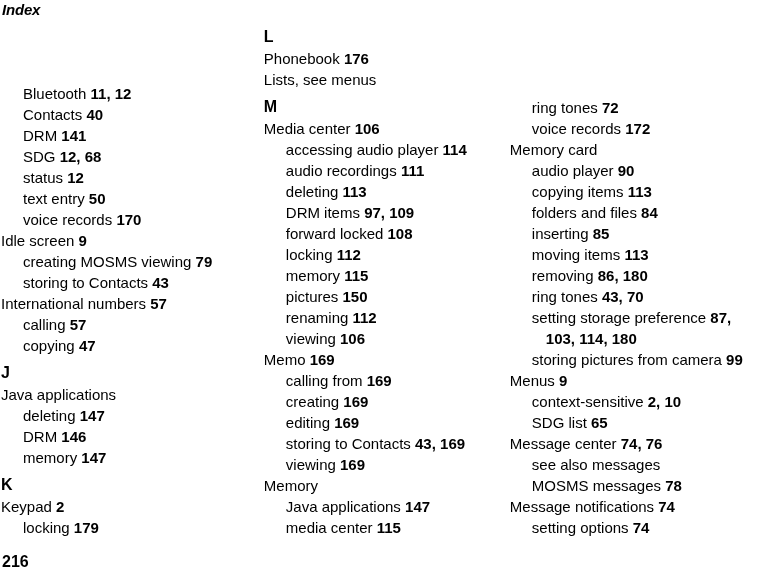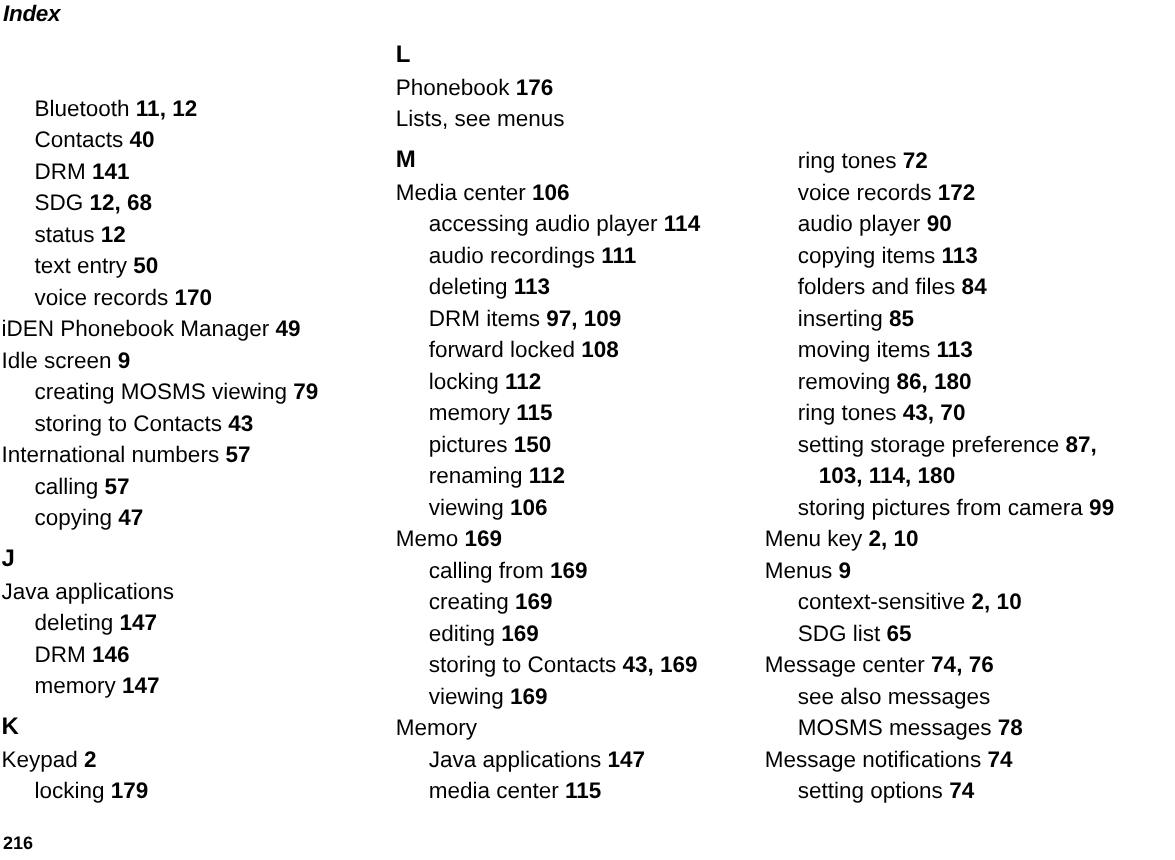--- a/index.html
+++ b/index.html
@@ -73,42 +73,41 @@
     padding-left: 14px;
     text-indent: -14px;
   }
   .entry b {
     font-weight: bold;
   }
   .page-number {
     position: absolute;
     left: 2px;
     bottom: 4px;
-    font-size: 12px;
+    font-size: 16px;
     font-weight: bold;
     line-height: 14px;
   }
 </style>
 </head>
 <body>
 
 <div class="page">
 
   <div class="page-title">Index</div>
 
   <div class="columns">
     <div class="col col-1">
         <div class="entry lvl1"><span>Bluetooth </span><b>11, 12</b></div>
         <div class="entry lvl1"><span>Contacts </span><b>40</b></div>
         <div class="entry lvl1"><span>DRM </span><b>141</b></div>
         <div class="entry lvl1"><span>SDG </span><b>12, 68</b></div>
         <div class="entry lvl1"><span>status </span><b>12</b></div>
         <div class="entry lvl1"><span>text entry </span><b>50</b></div>
         <div class="entry lvl1"><span>voice records </span><b>170</b></div>
-        <div class="entry lvl0"><span>iDEN Phonebook Manager </span><b>49</b></div>
         <div class="entry lvl0"><span>Idle screen </span><b>9</b></div>
         <div class="entry lvl1"><span>creating MOSMS viewing </span><b>79</b></div>
         <div class="entry lvl1"><span>storing to Contacts </span><b>43</b></div>
         <div class="entry lvl0"><span>International numbers </span><b>57</b></div>
         <div class="entry lvl1"><span>calling </span><b>57</b></div>
         <div class="entry lvl1"><span>copying </span><b>47</b></div>
         <div class="section-letter">J</div>
         <div class="entry lvl0"><span>Java applications</span></div>
         <div class="entry lvl1"><span>deleting </span><b>147</b></div>
         <div class="entry lvl1"><span>DRM </span><b>146</b></div>
@@ -139,30 +138,30 @@
         <div class="entry lvl1"><span>editing </span><b>169</b></div>
         <div class="entry lvl1"><span>storing to Contacts </span><b>43, 169</b></div>
         <div class="entry lvl1"><span>viewing </span><b>169</b></div>
         <div class="entry lvl0"><span>Memory</span></div>
         <div class="entry lvl1"><span>Java applications </span><b>147</b></div>
         <div class="entry lvl1"><span>media center </span><b>115</b></div>
       </div>
     <div class="col col-3">
         <div class="entry lvl1"><span>ring tones </span><b>72</b></div>
         <div class="entry lvl1"><span>voice records </span><b>172</b></div>
+        <div class="entry lvl0"><span>Memory card</span></div>
         <div class="entry lvl1"><span>audio player </span><b>90</b></div>
         <div class="entry lvl1"><span>copying items </span><b>113</b></div>
         <div class="entry lvl1"><span>folders and files </span><b>84</b></div>
         <div class="entry lvl1"><span>inserting </span><b>85</b></div>
         <div class="entry lvl1"><span>moving items </span><b>113</b></div>
         <div class="entry lvl1"><span>removing </span><b>86, 180</b></div>
         <div class="entry lvl1"><span>ring tones </span><b>43, 70</b></div>
         <div class="entry lvl1"><span>setting storage preference </span><b>87, 103, 114, 180</b></div>
         <div class="entry lvl1"><span>storing pictures from camera </span><b>99</b></div>
-        <div class="entry lvl0"><span>Menu key </span><b>2, 10</b></div>
         <div class="entry lvl0"><span>Menus </span><b>9</b></div>
         <div class="entry lvl1"><span>context-sensitive </span><b>2, 10</b></div>
         <div class="entry lvl1"><span>SDG list </span><b>65</b></div>
         <div class="entry lvl0"><span>Message center </span><b>74, 76</b></div>
         <div class="entry lvl1"><span>see also messages</span></div>
         <div class="entry lvl1"><span>MOSMS messages </span><b>78</b></div>
         <div class="entry lvl0"><span>Message notifications </span><b>74</b></div>
         <div class="entry lvl1"><span>setting options </span><b>74</b></div>
       </div>
   </div>

